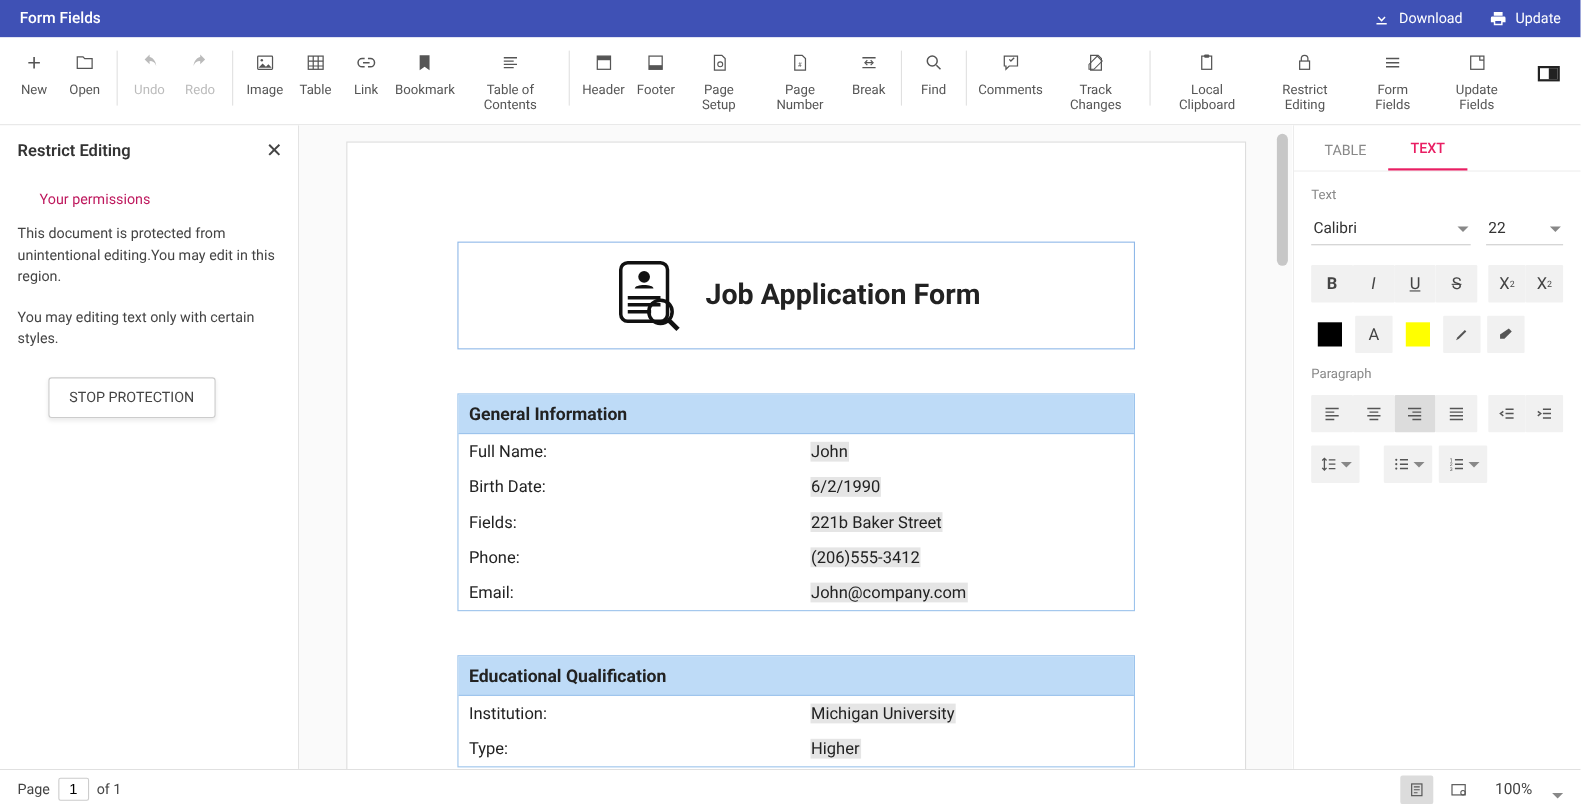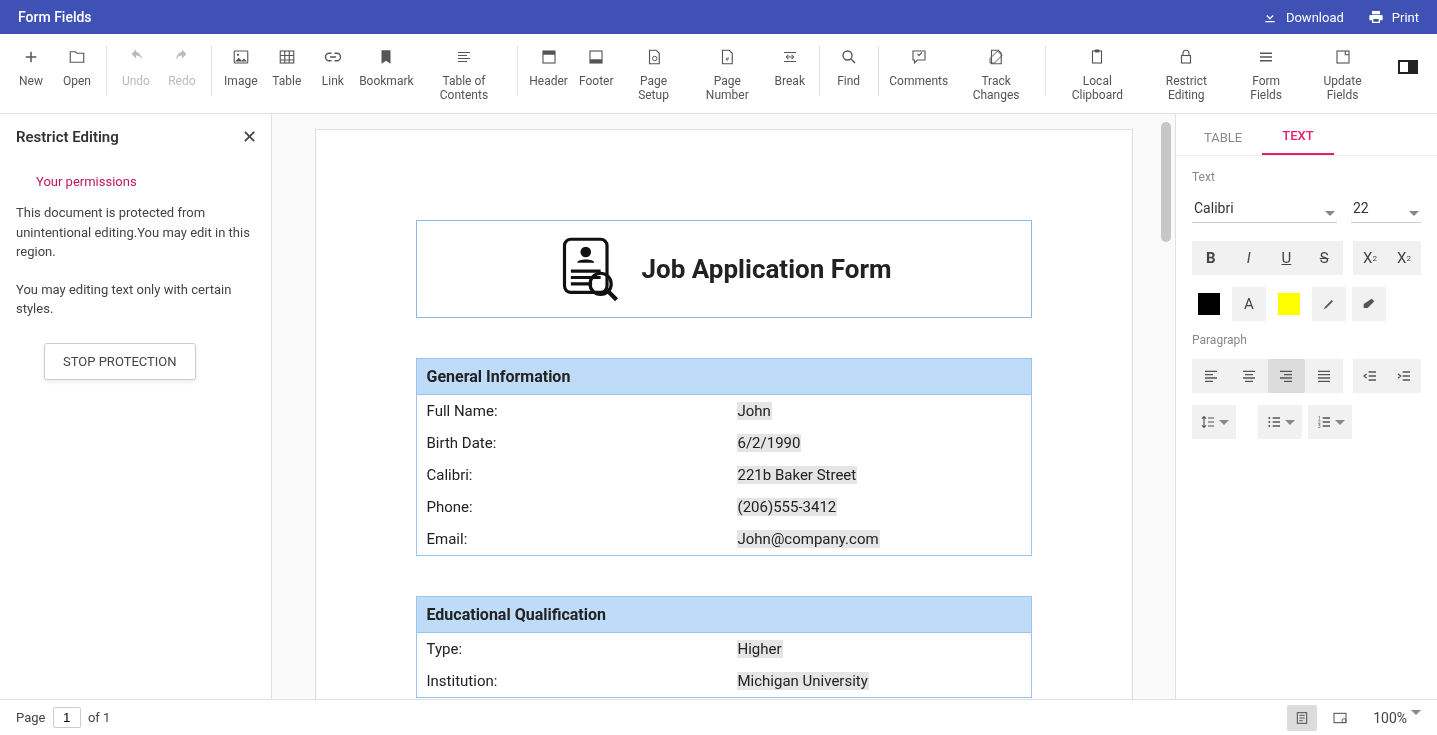--- a/index.html
+++ b/index.html
@@ -44,54 +44,54 @@
 .section .row .v { color:#222; }
 .section .row .v .hl { background:#e5e5e5; padding:0 1px;}
 
 .right-panel { width: 262px; border-left: 1px solid #e0e0e0; background:#fff; padding: 0; }
 .tabs { display:flex; height:42px; border-bottom:1px solid #eee; padding: 0 8px; align-items:flex-end;}
 .tab { padding: 10px 20px 10px 20px; font-size:13px; color:#888; cursor:pointer; }
 .tab.active { color:#e91e63; border-bottom: 2px solid #e91e63; font-weight:500;}
 .rp-body { padding: 14px 16px; }
 .rp-label { font-size:12px; color:#888; margin-bottom:12px; display:block;}
 .rp-row { display:flex; gap: 14px; align-items:center; margin-bottom: 18px;}
-.select-like { flex:1; display:flex; align-items:flex-end; justify-content:space-between; border-bottom:1px solid #ccc; padding: 4px 2px 6px 2px; font-size:14px; color:#333; cursor:pointer;}
+.select-like { flex:1; display:flex; align-items:center; justify-content:space-between; border-bottom:1px solid #ccc; padding: 4px 2px 6px 2px; font-size:14px; color:#333; cursor:pointer;}
 .select-like.small { width: 70px; flex:none;}
 .caret { border-left:5px solid transparent; border-right:5px solid transparent; border-top:5px solid #888; }
 .btn-row { display:flex; gap:6px; margin-bottom: 12px;}
 .fmt-btn { flex:1; height:34px; display:flex; align-items:center; justify-content:center; background:#f1f1f1; cursor:pointer; font-size:15px; color:#444; border-radius:1px;}
 .fmt-btn.active { background:#dcdcdc; }
 .fmt-btn svg { width:16px; height:16px; fill:#555;}
 .color-swatch { width:34px; height:34px; display:flex; align-items:center; justify-content:center; cursor:pointer;}
 .swatch-box { width:22px; height:22px; }
 .footer { height: 36px; border-top:1px solid #e0e0e0; display:flex; align-items:center; padding: 0 16px; justify-content:space-between; font-size:13px; color:#444; background:#fff;}
 .footer .page-ind input { width:28px; text-align:center; border:1px solid #ccc; border-radius:2px; padding:2px; margin:0 4px;}
 .footer-right { display:flex; align-items:center; gap:8px; }
 .footer-right .ftb { width:30px; height:26px; display:flex; align-items:center; justify-content:center; cursor:pointer; }
 .footer-right .ftb.active { background:#dcdcdc; border-radius:2px;}
 .footer-right .ftb svg { width:16px; height:16px; fill:#555; }
-.zoom { display:flex; align-items:flex-start; gap:4px; font-size:14px; margin-left:10px; cursor:pointer;}
+.zoom { display:flex; align-items:flex-end; gap:18px; font-size:14px; margin-left:10px; cursor:pointer;}
 </style>
 </head>
 <body>
 
 <div class="app-header">
   <div class="title">Form Fields</div>
   <div class="header-actions">
     <div class="header-btn">
       <svg viewBox="0 0 24 24">
           <path d="M12 3v10l4-4 1.4 1.4L12 16l-5.4-5.6L8 9l4 4V3h0zM5 18h14v2H5z"></path>
         </svg>
       <span>Download</span>
     </div>
     <div class="header-btn">
       <svg viewBox="0 0 24 24">
           <path d="M6 3h12v5H6zM4 9h16a2 2 0 0 1 2 2v6h-4v4H6v-4H2v-6a2 2 0 0 1 2-2zm4 10h8v-4H8z"></path>
         </svg>
-      <span>Print</span>
+      <span>Update</span>
     </div>
   </div>
 </div>
 
 <div class="toolbar">
   <div class="toolbar-group">
     <div class="tb-item">
       <span class="ico">
           <svg viewBox="0 0 24 24">
             <path d="M11 5h2v6h6v2h-6v6h-2v-6H5v-2h6z"></path>
@@ -335,42 +335,42 @@
         <div class="sec-head">General Information</div>
         <div class="row">
             <div class="k">Full Name:</div>
             <div class="v"><span class="hl">John</span></div>
           </div>
         <div class="row">
             <div class="k">Birth Date:</div>
             <div class="v"><span class="hl">6/2/1990</span></div>
           </div>
         <div class="row">
-            <div class="k">Calibri:</div>
+            <div class="k">Fields:</div>
             <div class="v"><span class="hl">221b Baker Street</span></div>
           </div>
         <div class="row">
             <div class="k">Phone:</div>
             <div class="v"><span class="hl">(206)555-3412</span></div>
           </div>
         <div class="row">
             <div class="k">Email:</div>
             <div class="v"><span class="hl">John@company.com</span></div>
           </div>
       </div>
 
       <div class="section">
         <div class="sec-head">Educational Qualification</div>
         <div class="row">
+            <div class="k">Institution:</div>
+            <div class="v"><span class="hl">Michigan University</span></div>
+          </div>
+        <div class="row">
             <div class="k">Type:</div>
             <div class="v"><span class="hl">Higher</span></div>
-          </div>
-        <div class="row">
-            <div class="k">Institution:</div>
-            <div class="v"><span class="hl">Michigan University</span></div>
           </div>
       </div>
     </div>
   </div>
 
   <div class="right-panel">
     <div class="tabs">
       <div class="tab">TABLE</div>
       <div class="tab active">TEXT</div>
     </div>

